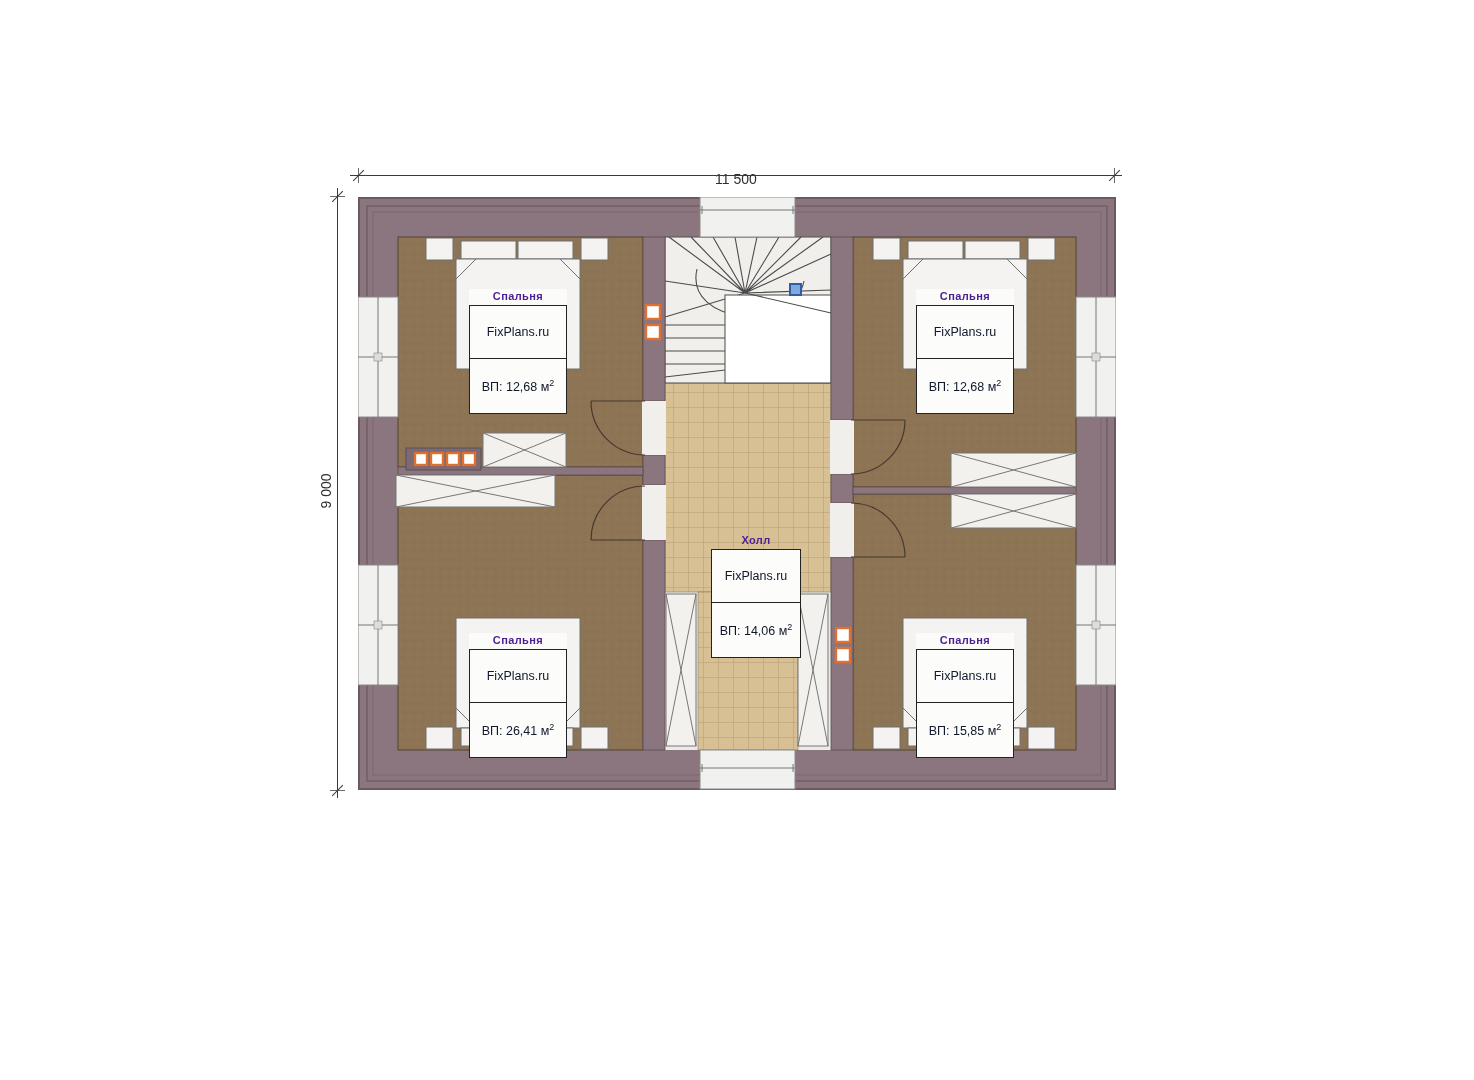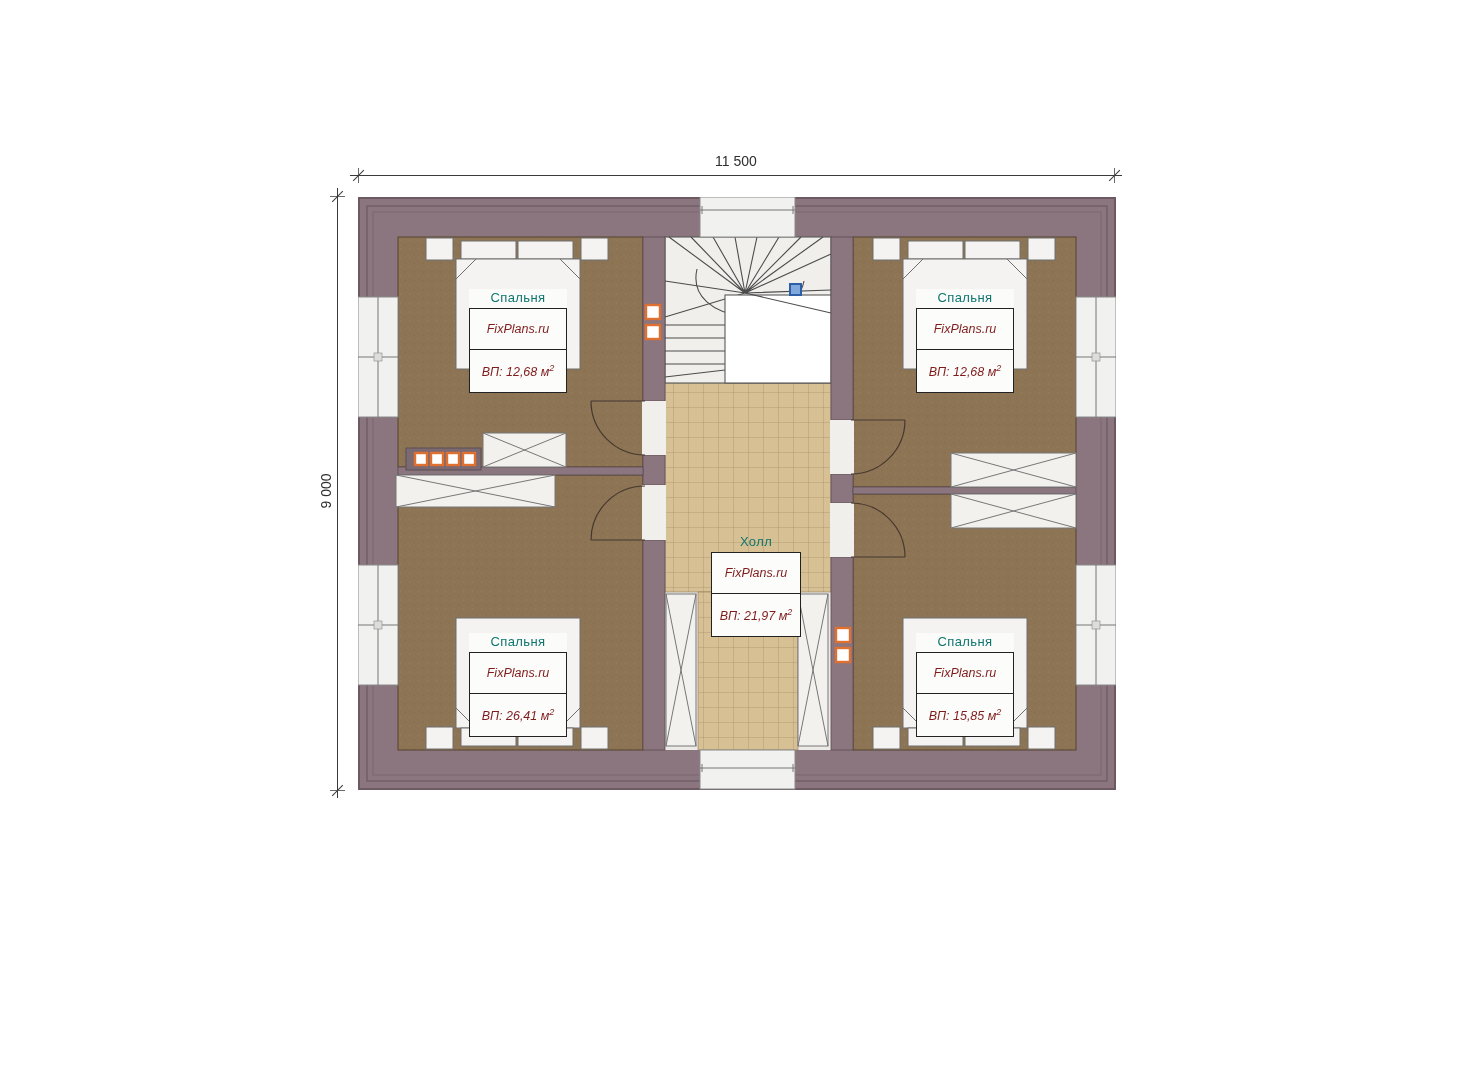--- a/index.html
+++ b/index.html
@@ -2,22 +2,22 @@
 <html><head>
 <meta charset="utf-8">
 <style>
   html,body{margin:0;padding:0;background:#ffffff;}
   body{width:1474px;height:1080px;position:relative;overflow:hidden;
        font-family:"Liberation Sans",sans-serif;}
   .plan{position:absolute;left:358px;top:197px;width:758px;height:593px;}
   .plan svg{position:absolute;left:0;top:0;}
   
   .room-label{position:absolute;text-align:center;background:#fbfbfa;z-index:5;}
-  .room-name{font-weight:normal;font-size:13px;color:#0f766e;padding:1px 0 3px 0;letter-spacing:.4px;}
-  .label-box{border:1px solid #222;font-size:12.5px;color:#7f1d1d;padding:13px 2px;background:#fcfcfb;font-style:italic;}
+  .room-name{font-weight:bold;font-size:11px;color:#4c1d95;padding:1px 0 3px 0;letter-spacing:.4px;}
+  .label-box{border:1px solid #222;font-size:12.5px;color:#0f172a;padding:19px 2px;background:#fcfcfb;}
   .label-box + .label-box{margin-top:-1px;}
   .label-box sup{font-size:9px;}
   
   .dim-line-h{position:absolute;background:#3a3a3a;height:1px;}
   .dim-line-v{position:absolute;background:#3a3a3a;width:1px;}
   .dim-tick{position:absolute;width:15px;height:1px;background:#3a3a3a;transform:rotate(-45deg);}
   .dim-ext-v{position:absolute;width:1px;height:15px;background:#6a6a6a;}
   .dim-ext-h{position:absolute;height:1px;width:15px;background:#6a6a6a;}
   .dim-label{position:absolute;font-size:14px;color:#2e2e2e;text-align:center;}
 </style>
@@ -230,26 +230,26 @@
 
   <div class="room-label" style="left:558px;top:436px;width:98px;">
     <div class="room-name">Спальня</div>
     <div class="label-box"><span>FixPlans.ru</span></div>
     <div class="label-box"><span>ВП: 15,85 м</span><sup>2</sup></div>
   </div>
 
   <div class="room-label" style="left:353px;top:336px;width:90px;background:transparent;text-align:center;">
     <div class="room-name">Холл</div>
     <div class="label-box"><span>FixPlans.ru</span></div>
-    <div class="label-box"><span>ВП: 21,97 м</span><sup>2</sup></div>
+    <div class="label-box"><span>ВП: 14,06 м</span><sup>2</sup></div>
   </div>
 </div>
 
 <div>
-  <div class="dim-label" style="left:358px;top:153px;width:756px;">11 500</div>
+  <div class="dim-label" style="left:358px;top:171px;width:756px;">11 500</div>
   <div class="dim-line-h" style="left:350px;top:175px;width:772px;"></div>
   <div class="dim-ext-v" style="left:358px;top:168px;"></div>
   <div class="dim-ext-v" style="left:1114px;top:168px;"></div>
   <div class="dim-tick" style="left:351px;top:175px;"></div>
   <div class="dim-tick" style="left:1107px;top:175px;"></div>
 </div>
 
 <div>
   <div class="dim-label" style="left:296px;top:483px;width:60px;transform:rotate(-90deg);">9 000</div>
   <div class="dim-line-v" style="left:337px;top:188px;height:610px;"></div>

